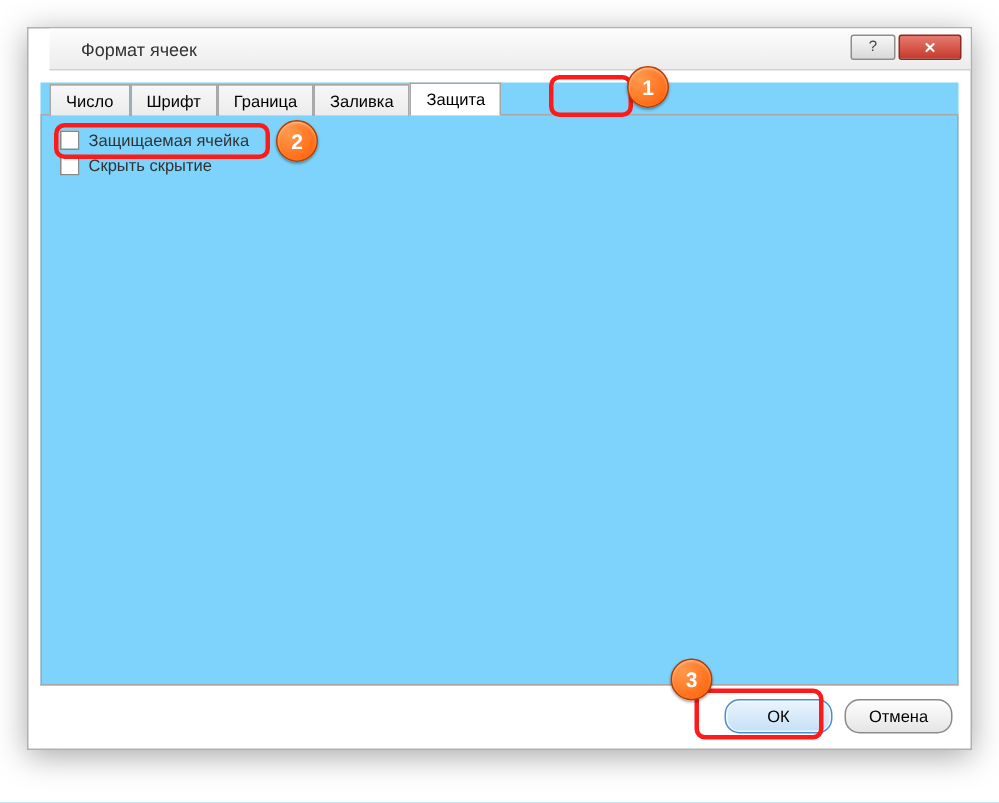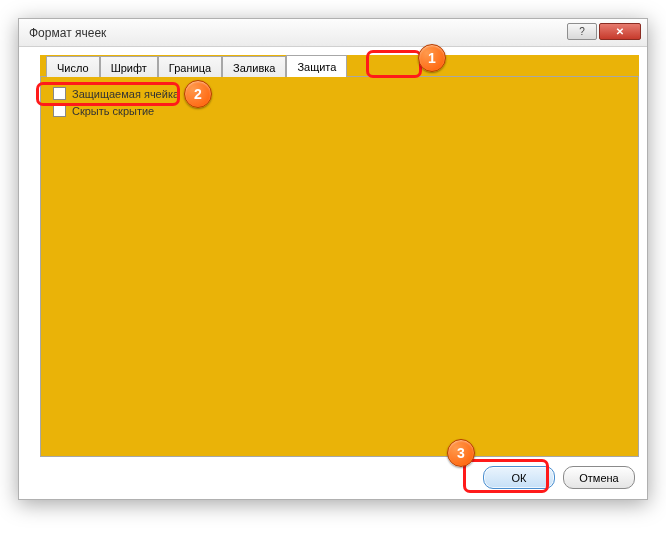--- a/index.html
+++ b/index.html
@@ -22,22 +22,23 @@
     background: #fff;
     box-shadow: 0 4px 20px rgba(0,0,0,0.35);
     border: 1px solid #b0b0b0;
   }
   .titlebar {
     height: 28px;
     background: linear-gradient(#fdfdfd, #ececec);
     border-bottom: 1px solid #d0d0d0;
     display: flex;
     align-items: center;
-    padding: 0 0 0 10px;
-    position: relative;
+    padding: 0 0 0 21px;
+    position: relative;
+    margin-left: 14px;
   }
   .title-text {
     color: #333;
     font-size: 12px;
   }
   .win-controls {
     position: absolute;
     right: 6px;
     top: 4px;
     display: flex;
@@ -61,22 +62,21 @@
     border-color: #8a2c22;
     color: #fff;
     font-weight: bold;
   }
   .client {
     position: absolute;
     left: 8px;
     right: 8px;
     top: 36px;
     bottom: 42px;
-    background: #eab308;
-    margin-left: 13px;
+    background: #7dd3fc;
   }
   .tabs {
     display: flex;
     position: relative;
     height: 22px;
     border-bottom: 1px solid #a7a7a7;
     padding-left: 6px;
   }
   .tab {
     padding: 3px 10px 0 10px;

